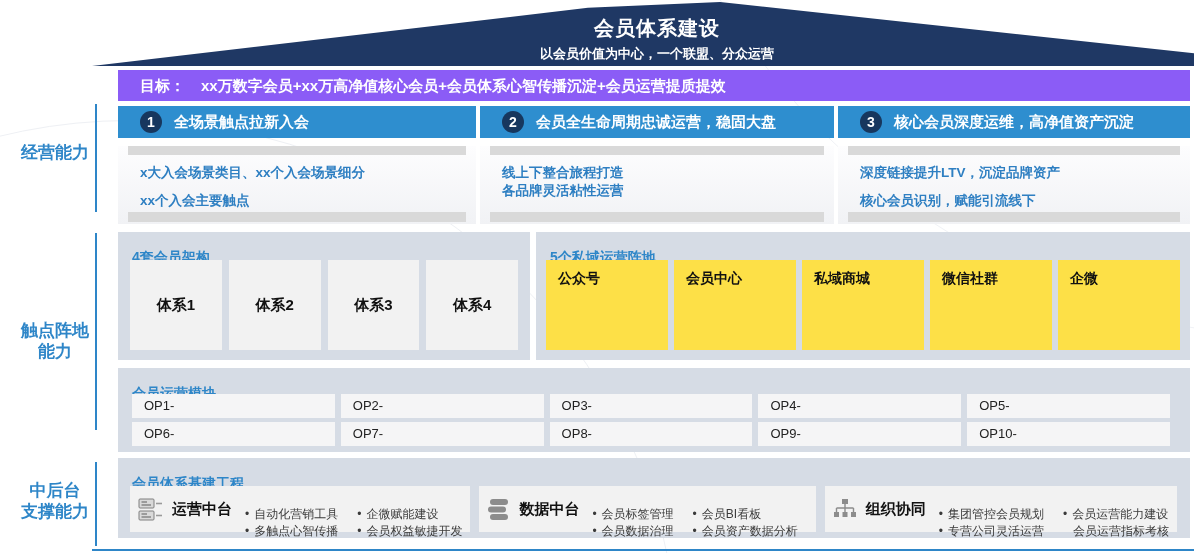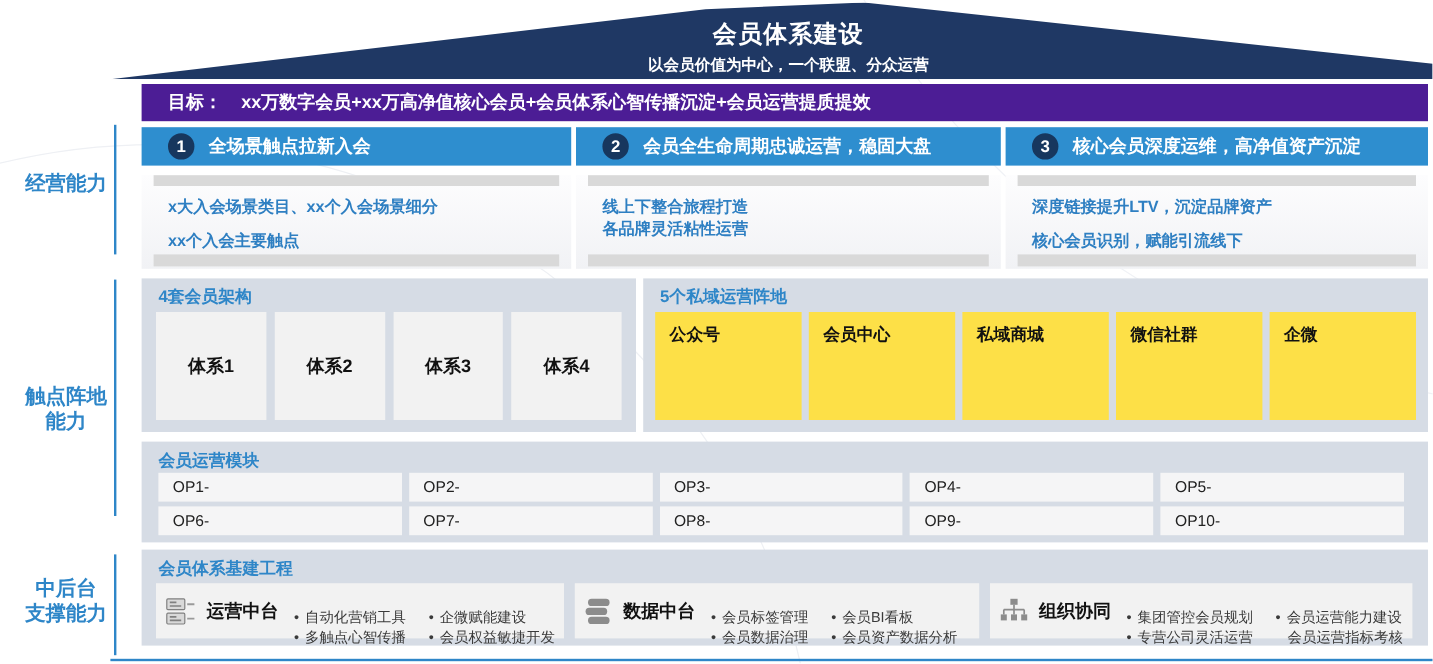--- a/index.html
+++ b/index.html
@@ -12,21 +12,21 @@
   .swoosh.b { width:1400px; height:1400px; left:620px; top:-1060px; border-color:#f0f2f6; }
 
   
   .roof { position:absolute; left:92px; top:2px; width:1102px; height:64px; background:#1F3864;
           clip-path:polygon(0 100%, 45% 9%, 57% 0, 100% 80%, 100% 100%); }
   .roof-text { position:relative; left:14px; top:13px; text-align:center; color:#fff; }
   .roof-title { font-size:20px; font-weight:bold; letter-spacing:1px; }
   .roof-sub { font-size:13px; font-weight:bold; margin-top:3px; }
 
   
-  .goal { position:absolute; left:118px; top:70px; width:1072px; height:31px; background:#4c1d95;
+  .goal { position:absolute; left:118px; top:70px; width:1072px; height:31px; background:#8b5cf6;
           color:#fff; font-weight:bold; font-size:15px; line-height:31px; padding-left:22px; }
   .goal .prefix { margin-right:16px; }
 
   
   .pillar-head { position:absolute; top:106px; height:32px; background:#2E8ECF; display:flex; align-items:center; }
   .ph1 { left:118px; width:358px; } .ph2 { left:480px; width:354px; } .ph3 { left:838px; width:352px; }
   .num-circle { width:22px; height:22px; border-radius:50%; background:#17375E; color:#fff; font-weight:bold;
                 font-size:14px; display:flex; align-items:center; justify-content:center; margin-left:22px; flex:0 0 22px; }
   .ph-title { color:#fff; font-weight:bold; font-size:15px; margin-left:12px; white-space:nowrap; }
 
@@ -34,21 +34,21 @@
   .pillar-panel { position:absolute; top:146px; height:78px; background:linear-gradient(180deg,#fdfdfe,#f1f2f5); }
   .pp1 { left:118px; width:358px; } .pp2 { left:480px; width:354px; } .pp3 { left:838px; width:352px; }
   .strip-top { position:absolute; left:10px; right:10px; top:0; height:9px; background:#D9D9D9; }
   .strip-bottom { position:absolute; left:10px; right:10px; bottom:2px; height:10px; background:#D9D9D9; }
   .pp-content { position:absolute; left:22px; right:8px; top:18px; color:#2E7FC2; font-weight:bold; font-size:13.5px; }
   .pp-line { margin-bottom:10px; white-space:nowrap; }
   .pp-inline span { display:inline-block; margin-right:46px; }
 
   
   .sec { position:absolute; background:#D6DCE5; }
-  .sec-label { color:#2E86C8; font-weight:bold; font-size:14px; padding:7px 0 0 14px; }
+  .sec-label { color:#2E86C8; font-weight:bold; font-size:14px; padding:17px 0 0 14px; }
 
   
   .sec-arch { left:118px; top:232px; width:412px; height:128px; }
   .arch-boxes { position:absolute; left:12px; right:12px; top:28px; bottom:10px; display:flex; gap:7px; }
   .arch-box { flex:1; background:#F2F2F2; display:flex; align-items:center; justify-content:center;
               font-weight:bold; font-size:15px; color:#111; }
   .sec-domains { left:536px; top:232px; width:654px; height:128px; }
   .domain-boxes { position:absolute; left:10px; right:10px; top:28px; bottom:10px; display:flex; gap:6px; }
   .domain-box { flex:1; background:#fde047; padding:10px 0 0 12px; font-weight:bold; font-size:14px; color:#111; }
 

